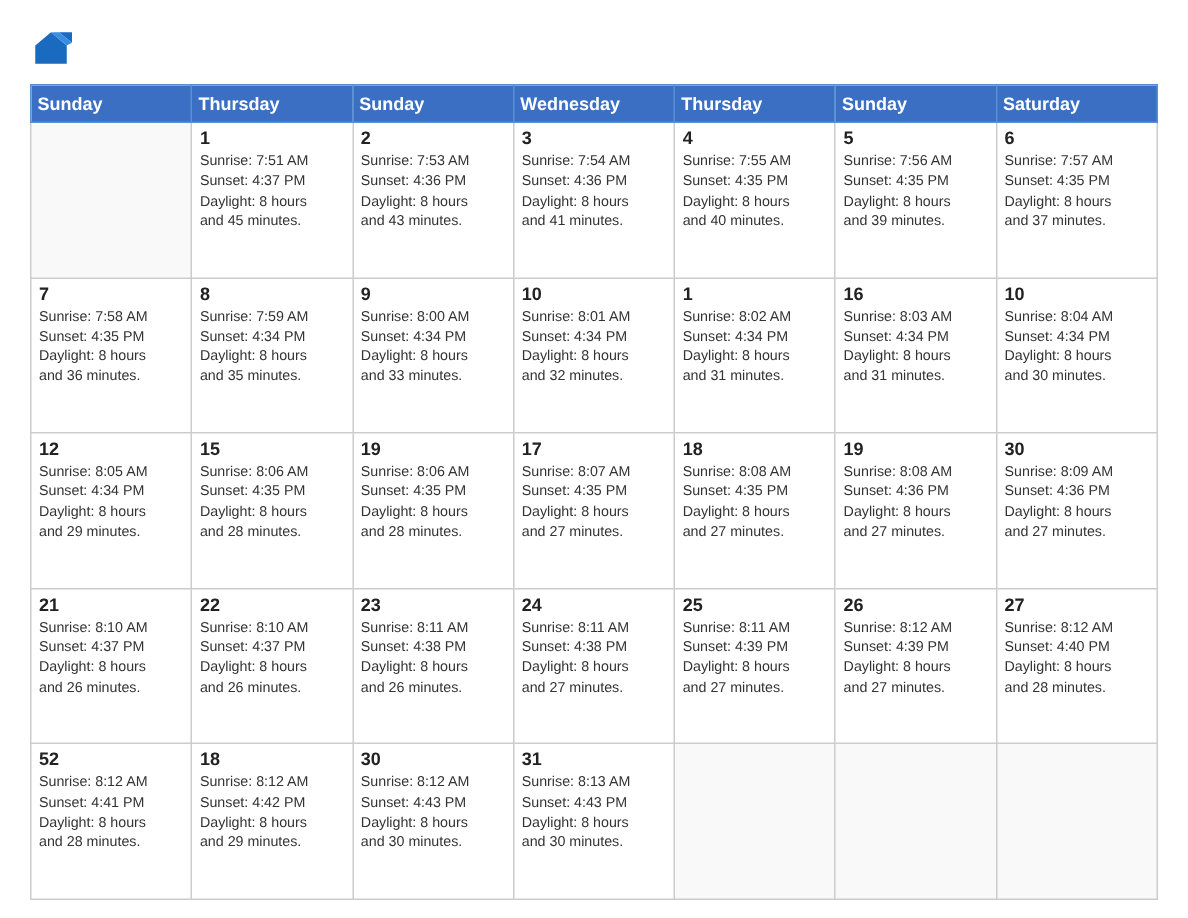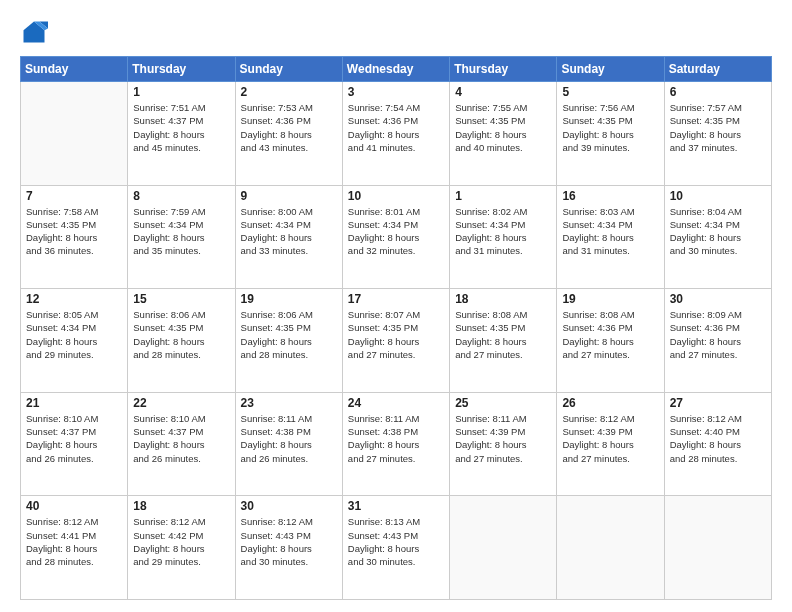--- a/index.html
+++ b/index.html
@@ -249,21 +249,21 @@
             <span class="day-num">26</span>
             <div class="cell-text">Sunrise: 8:12 AM<br>Sunset: 4:39 PM<br>Daylight: 8 hours<br>and 27 minutes.</div>
           </td>
           <td>
             <span class="day-num">27</span>
             <div class="cell-text">Sunrise: 8:12 AM<br>Sunset: 4:40 PM<br>Daylight: 8 hours<br>and 28 minutes.</div>
           </td>
         </tr>
         <tr>
           <td>
-            <span class="day-num">40</span>
+            <span class="day-num">52</span>
             <div class="cell-text">Sunrise: 8:12 AM<br>Sunset: 4:41 PM<br>Daylight: 8 hours<br>and 28 minutes.</div>
           </td>
           <td>
             <span class="day-num">18</span>
             <div class="cell-text">Sunrise: 8:12 AM<br>Sunset: 4:42 PM<br>Daylight: 8 hours<br>and 29 minutes.</div>
           </td>
           <td>
             <span class="day-num">30</span>
             <div class="cell-text">Sunrise: 8:12 AM<br>Sunset: 4:43 PM<br>Daylight: 8 hours<br>and 30 minutes.</div>
           </td>

